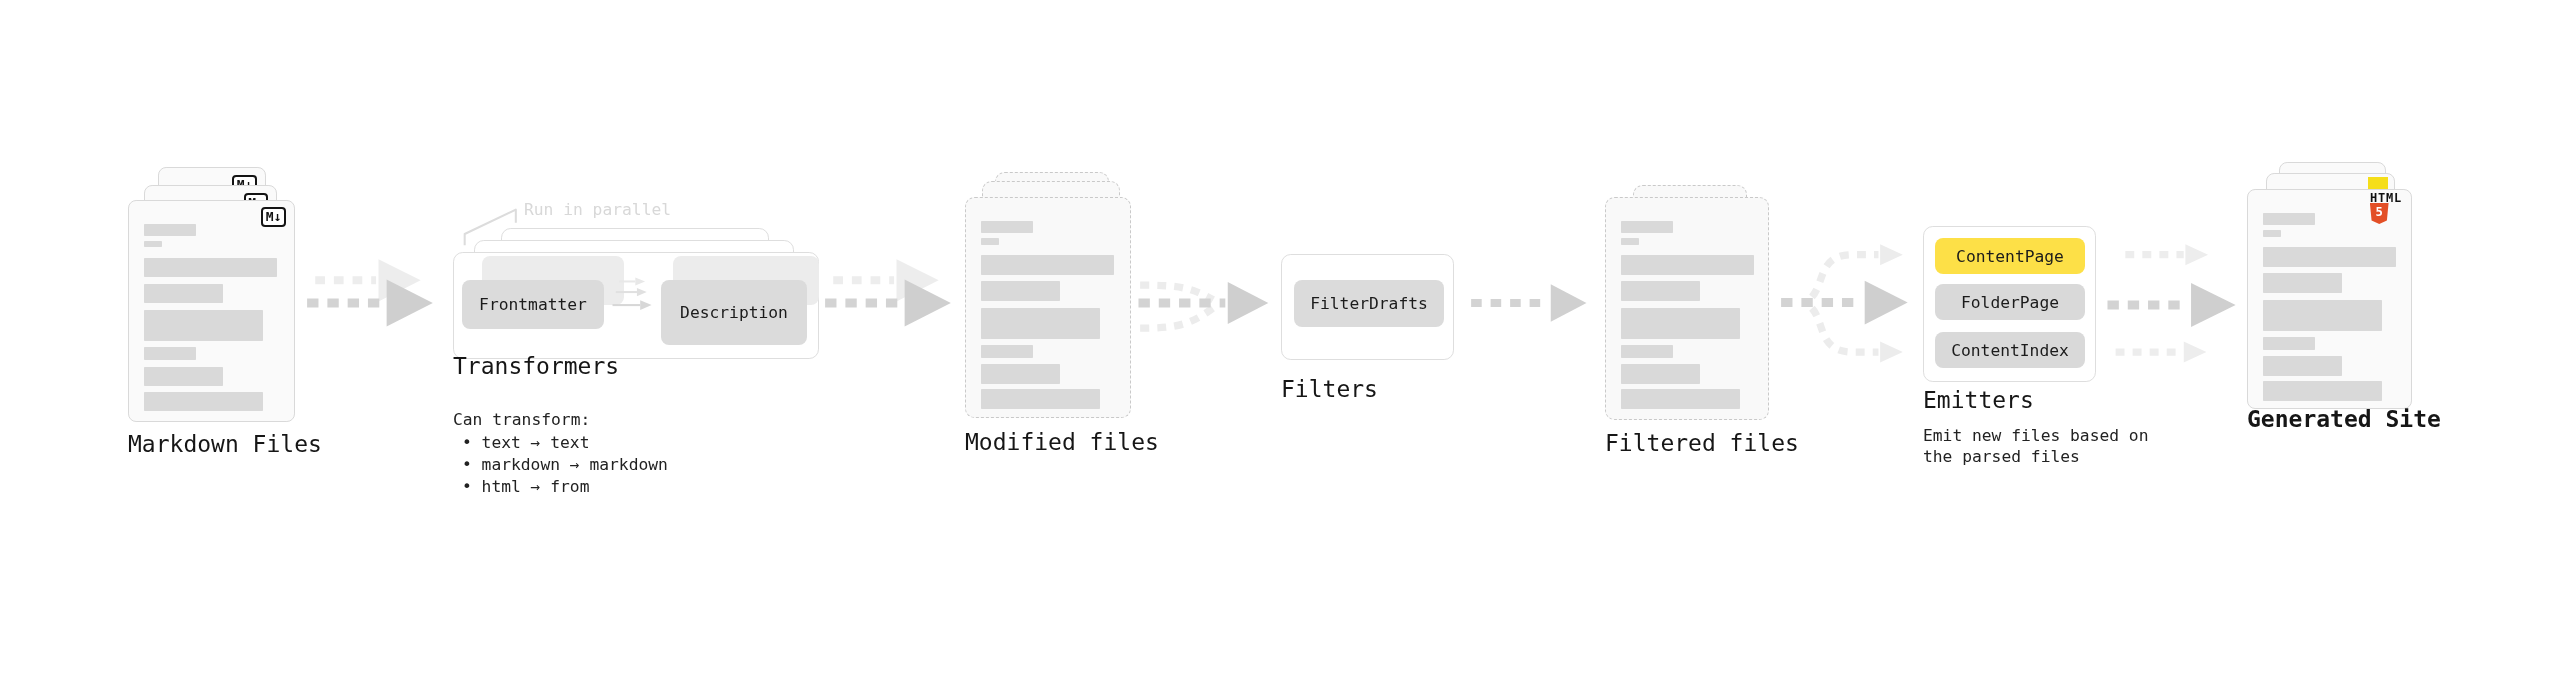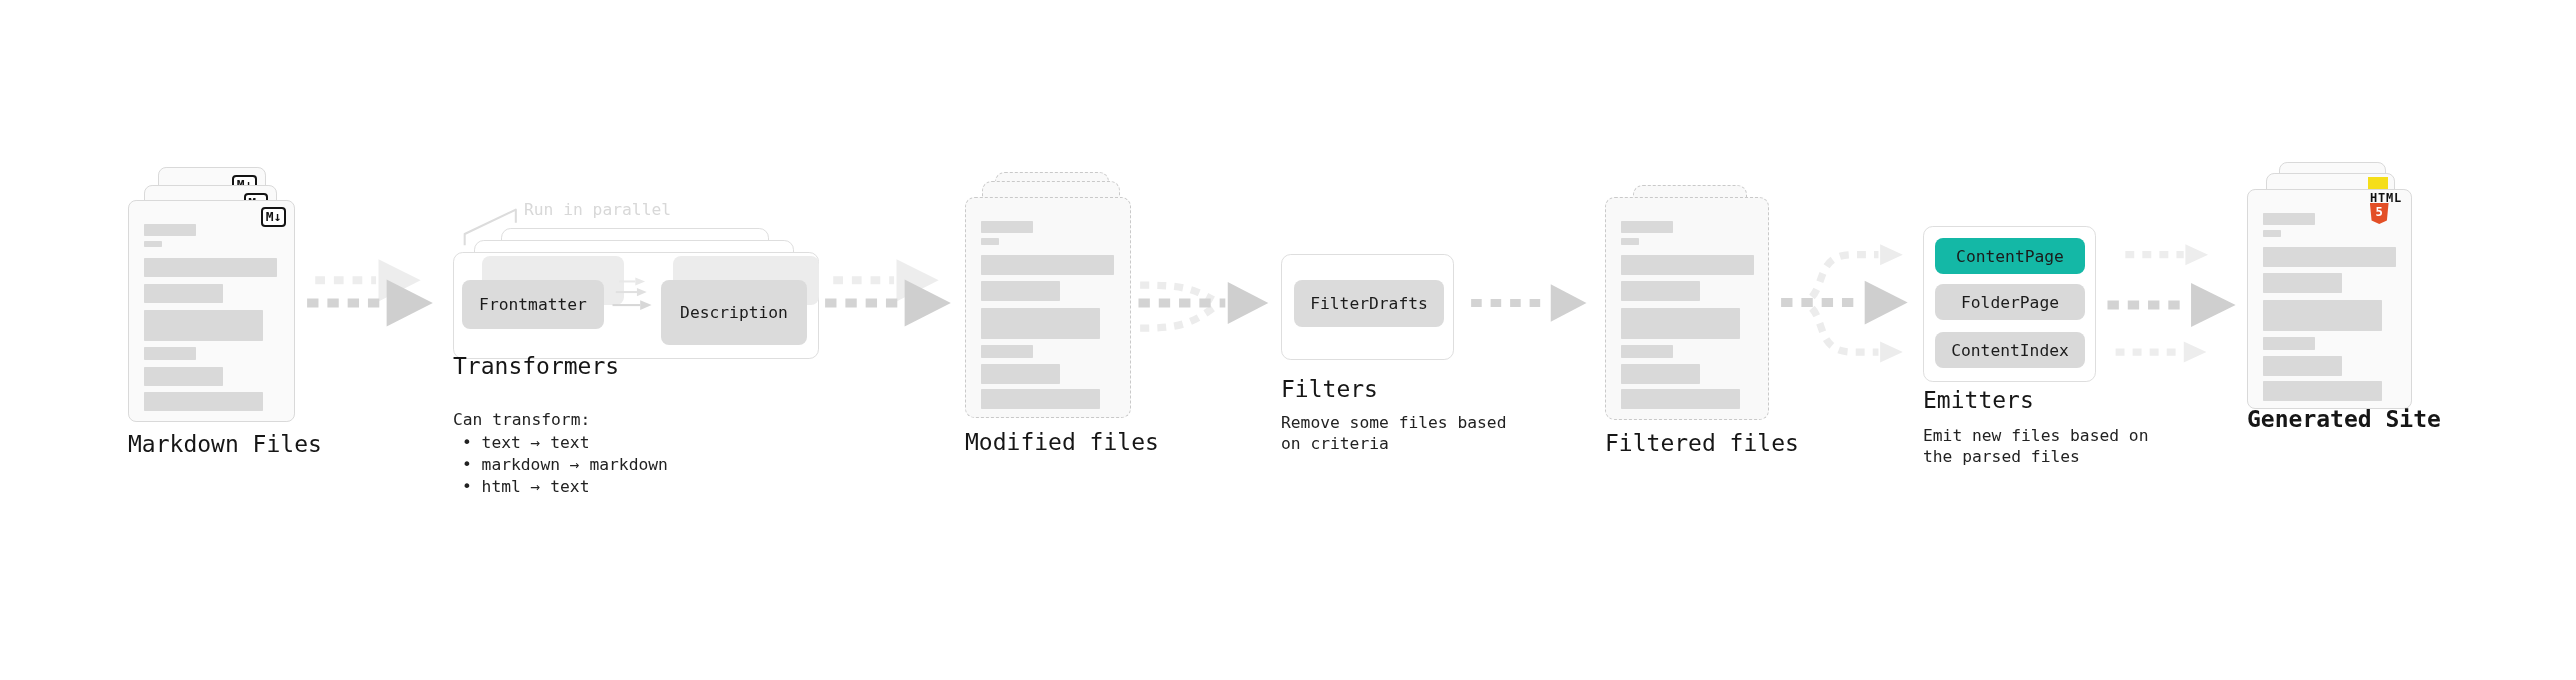--- a/index.html
+++ b/index.html
@@ -102,21 +102,21 @@
   <svg style="left:459px;top:203px;" width="69" height="49" viewBox="0 0 85 60">
     <polyline points="7,52 7,38 70,8 70,24" stroke="#dcdcdc" stroke-width="2.5" fill="none" stroke-linejoin="round"></polyline>
   </svg>
   <div class="annotation" style="left:524px;top:200px;">Run in parallel</div>
 
   <div class="title" style="left:453px;top:354px;text-align:right;">Transformers</div>
   <div class="sub" style="left:453px;top:409px;">Can transform:</div>
   <div class="abs bullets" style="left:462px;top:432px;">
     <div>• text → text</div>
     <div>• markdown → markdown</div>
-    <div>• html → text</div>
+    <div>• html → from</div>
   </div>
 
   <svg style="left:817px;top:254px;" width="146" height="98" viewBox="0 0 180 120">
     <line x1="20" y1="32" x2="95" y2="32" stroke="#ededed" stroke-width="10" stroke-dasharray="12 11"></line>
     <polygon points="98,6 98,58 150,32" fill="#ededed"></polygon>
     <line x1="10" y1="60" x2="105" y2="60" stroke="#d3d3d3" stroke-width="11" stroke-dasharray="14 11"></line>
     <polygon points="108,31 108,89 165,60" fill="#cfcfcf"></polygon>
   </svg>
 
   <div class="doc-card dashed" style="left:995px;top:172px;width:114px;height:228px;"></div>
@@ -138,24 +138,20 @@
   <svg style="left:1132px;top:254px;" width="142" height="98" viewBox="0 0 175 120">
     <path d="M 10 38 C 55 38, 72 40, 100 56" stroke="#ececec" stroke-width="9" stroke-dasharray="11 10" fill="none"></path>
     <path d="M 10 91 C 55 91, 72 87, 100 66" stroke="#ececec" stroke-width="9" stroke-dasharray="11 10" fill="none"></path>
     <line x1="8" y1="60" x2="115" y2="60" stroke="#d3d3d3" stroke-width="11" stroke-dasharray="14 11"></line>
     <polygon points="118,34 118,86 168,60" fill="#cfcfcf"></polygon>
   </svg>
 
   <div class="frame" style="left:1281px;top:254px;width:173px;height:106px;"></div>
   <div class="pill" style="left:1294px;top:280px;width:150px;height:47px;">FilterDrafts</div>
   <div class="title" style="left:1281px;top:377px;">Filters</div>
-  <div class="abs" style="left:1281px;top:412px;">
-    <div class="sub" style="position:static;">Remove some files based</div>
-    <div class="sub" style="position:static;">on criteria</div>
-  </div>
 
   <svg style="left:1463px;top:268px;" width="130" height="70" viewBox="0 0 160 86">
     <line x1="10" y1="43" x2="105" y2="43" stroke="#d3d3d3" stroke-width="10" stroke-dasharray="13 11"></line>
     <polygon points="108,20 108,66 152,43" fill="#d0d0d0"></polygon>
   </svg>
 
   <div class="doc-card dashed" style="left:1633px;top:185px;width:114px;height:219px;"></div>
   <div class="doc-card dashed" style="left:1605px;top:197px;width:164px;height:223px;">
     <div>
         <div class="bar" style="width: 52px; height: 12.2px; margin-top: 23px;"></div>
@@ -173,21 +169,21 @@
   <svg style="left:1773px;top:240px;" width="142" height="130" viewBox="0 0 175 160">
     <path d="M 48 70 C 64 52, 56 18, 98 18 L 130 18" stroke="#ececec" stroke-width="9" stroke-dasharray="11 10" fill="none"></path>
     <polygon points="132,5 132,31 160,18" fill="#ececec"></polygon>
     <path d="M 48 84 C 64 102, 56 138, 98 138 L 130 138" stroke="#ececec" stroke-width="9" stroke-dasharray="11 10" fill="none"></path>
     <polygon points="132,125 132,151 160,138" fill="#ececec"></polygon>
     <line x1="10" y1="77" x2="110" y2="77" stroke="#d3d3d3" stroke-width="11" stroke-dasharray="14 11"></line>
     <polygon points="113,50 113,104 166,77" fill="#cfcfcf"></polygon>
   </svg>
 
   <div class="frame" style="left:1923px;top:226px;width:173px;height:156px;"></div>
-  <div class="pill" style="left:1935px;top:238px;width:150px;height:36px;background:#14b8a6;">ContentPage</div>
+  <div class="pill" style="left:1935px;top:238px;width:150px;height:36px;background:#fde047;">ContentPage</div>
   <div class="pill" style="left:1935px;top:284px;width:150px;height:36px;background:#d9d9d9;">FolderPage</div>
   <div class="pill" style="left:1935px;top:332px;width:150px;height:36px;background:#d9d9d9;">ContentIndex</div>
   <div class="title" style="left:1923px;top:388px;">Emitters</div>
   <div class="abs" style="left:1923px;top:425px;">
     <div class="sub" style="position:static;">Emit new files based on</div>
     <div class="sub" style="position:static;">the parsed files</div>
   </div>
 
   <svg style="left:2101px;top:240px;" width="146" height="130" viewBox="0 0 180 160">
     <line x1="30" y1="18" x2="102" y2="18" stroke="#ededed" stroke-width="9" stroke-dasharray="11 10"></line>

